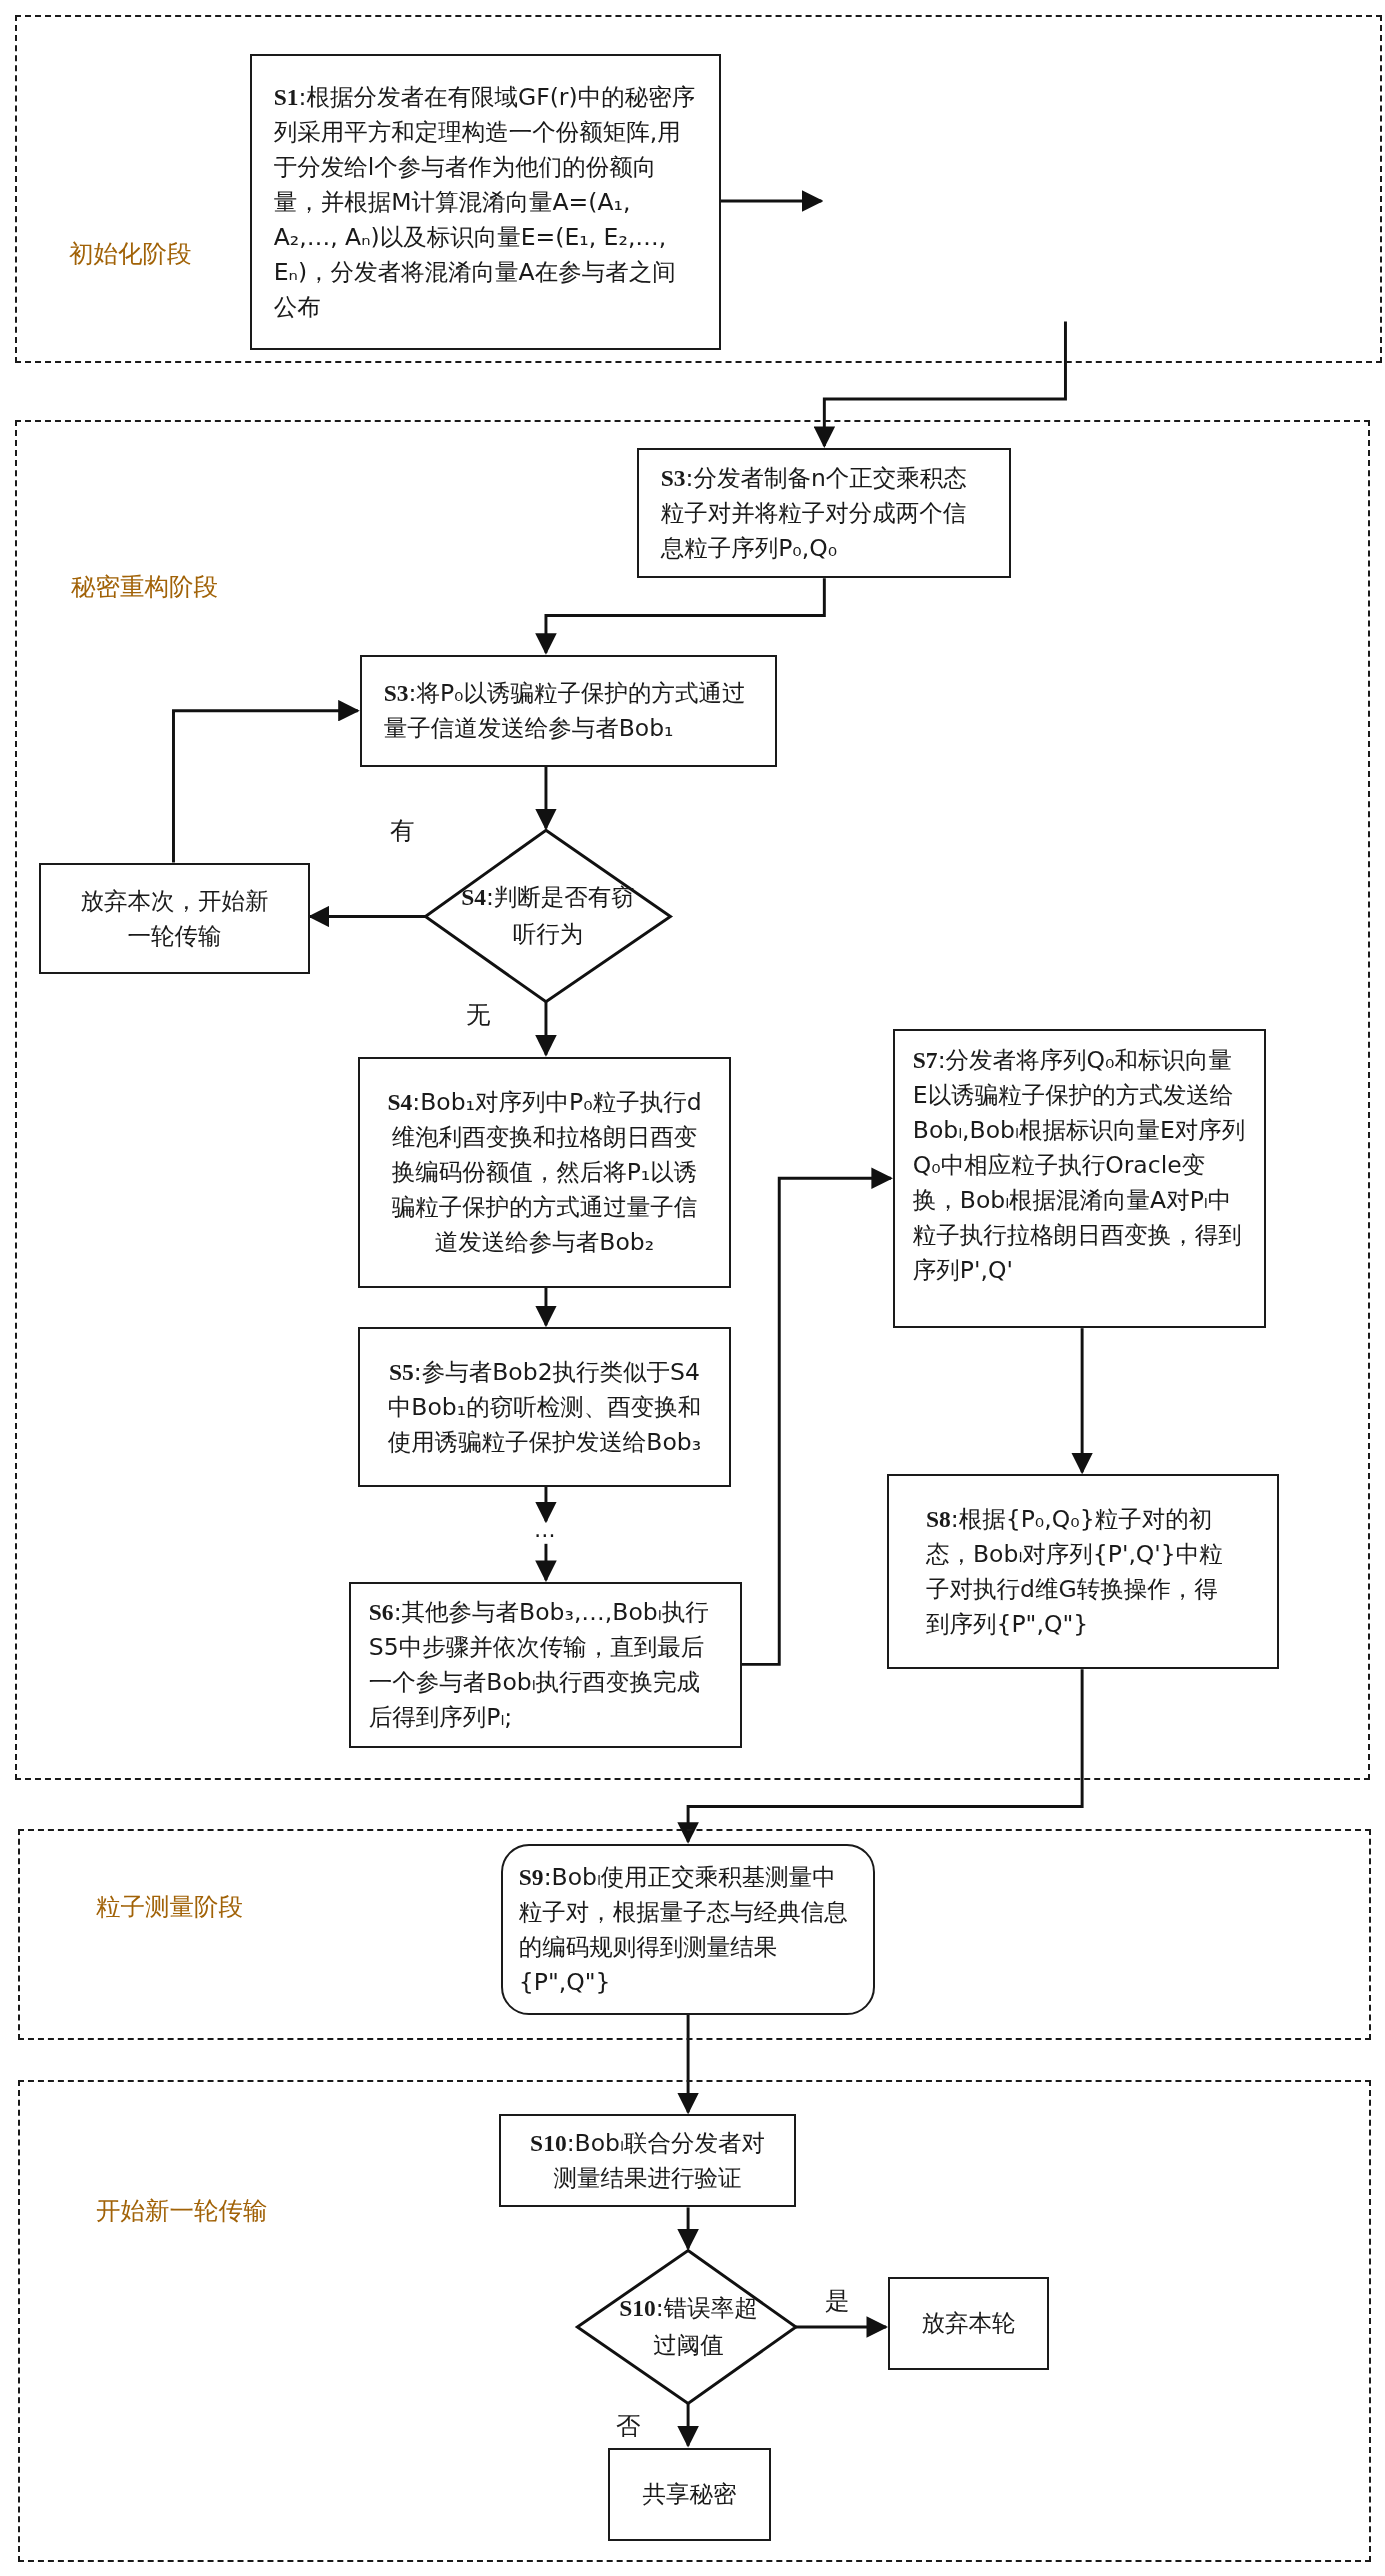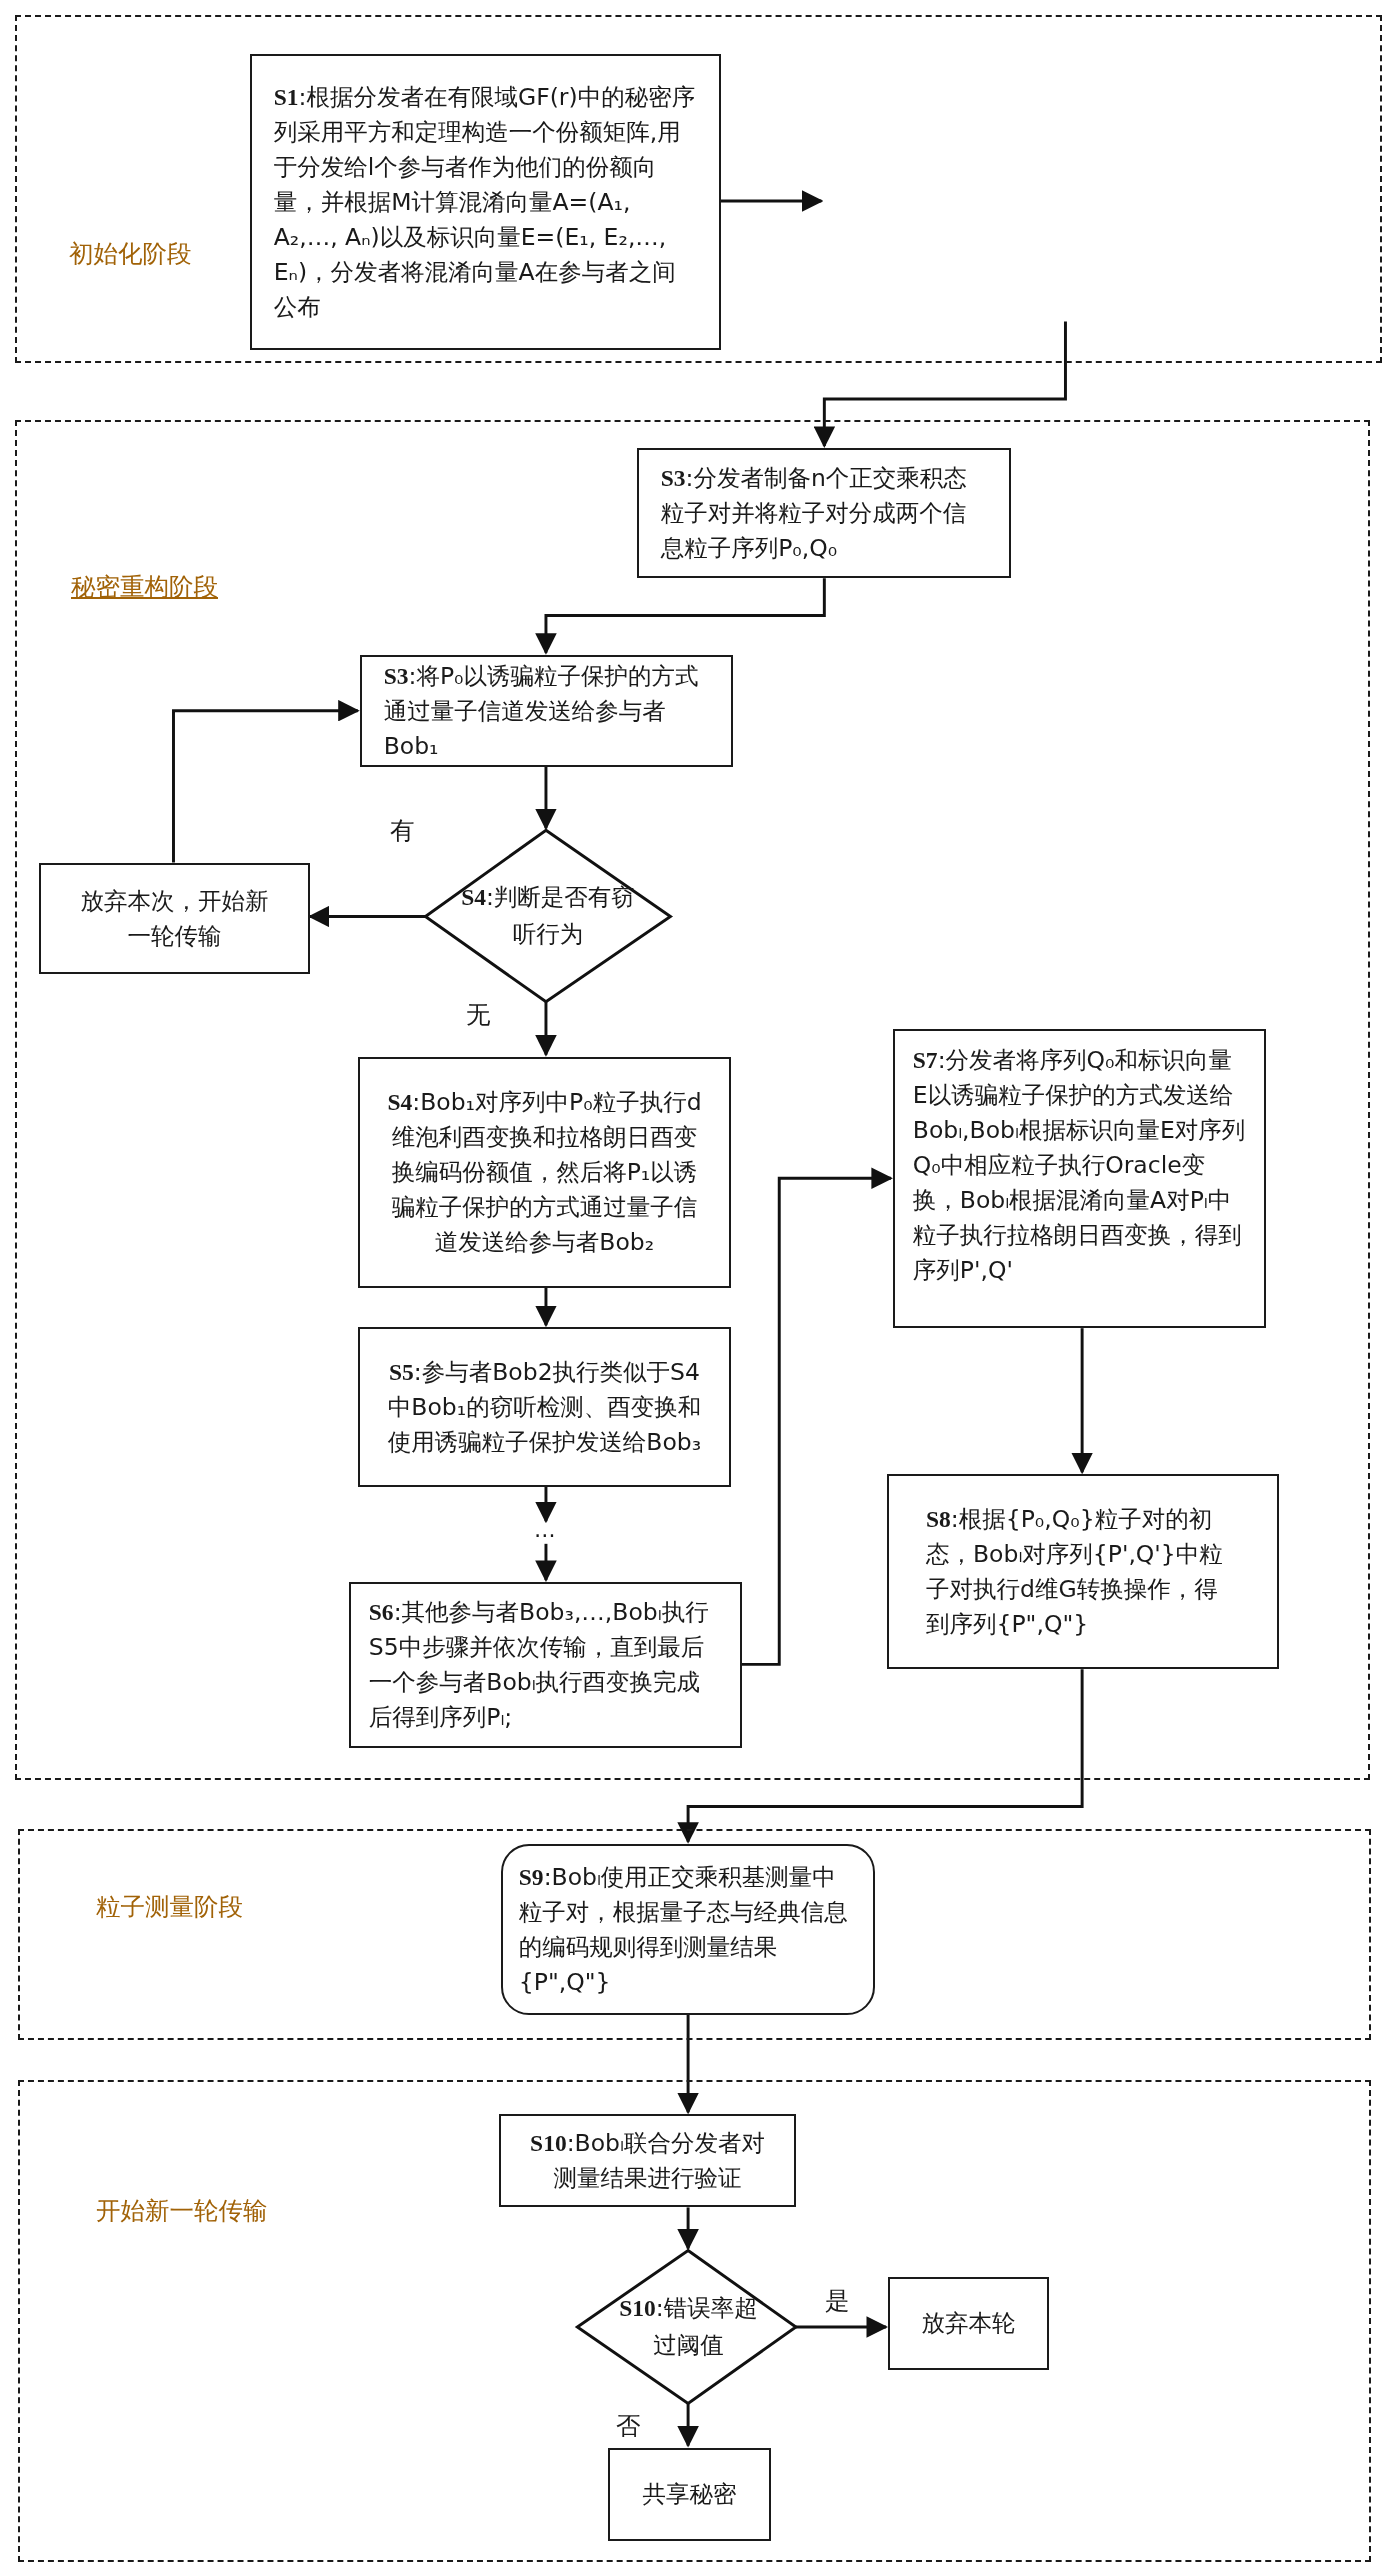--- a/index.html
+++ b/index.html
@@ -72,38 +72,38 @@
     </g>
 
     <polygon points="557,847 684,935 557,1022 434,935" fill="#fff" stroke="#111" stroke-width="3"></polygon>
     <polygon points="702,2296 812,2374 702,2452 589,2374" fill="#fff" stroke="#111" stroke-width="3"></polygon>
   </svg>
 
   <div class="phase" style="left:14.7px; top:14.7px; width:1367px; height:348px;"></div>
   <div class="phase-label" style="left:69px; top:237px;">初始化阶段</div>
 
   <div class="phase" style="left:14.7px; top:420px; width:1355px; height:1360px;"></div>
-  <div class="phase-label" style="left:71px; top:570px;text-decoration:underline;">秘密重构阶段</div>
+  <div class="phase-label" style="left:71px; top:570px;">秘密重构阶段</div>
 
   <div class="phase" style="left:17.6px; top:1829px; width:1353px; height:211px;"></div>
   <div class="phase-label" style="left:96px; top:1890px;">粒子测量阶段</div>
 
   <div class="phase" style="left:17.6px; top:2080px; width:1353px; height:482px;"></div>
   <div class="phase-label" style="left:96px; top:2194px;">开始新一轮传输</div>
 
   <div class="box" style="left:250px; top:54px; width:471px; height:296px; padding:5.9px 13.7px;">
     <p><span class="step">S1</span><span>:根据分发者在有限域GF(r)中的秘密序列采用平方和定理构造一个份额矩阵,用于分发给l个参与者作为他们的份额向量，并根据M计算混淆向量A=(A₁, A₂,…, Aₙ)以及标识向量E=(E₁, E₂,…, Eₙ)，分发者将混淆向量A在参与者之间公布</span></p>
   </div>
 
 
   <div class="box" style="left:637px; top:448px; width:374px; height:130px;">
     <p><span class="step">S3</span><span>:分发者制备n个正交乘积态粒子对并将粒子对分成两个信息粒子序列P₀,Q₀</span></p>
   </div>
 
-  <div class="box" style="left:360px; top:655px; width:373px; height:112px;">
+  <div class="box" style="left:360px; top:655px; width:417px; height:112px;">
     <p><span class="step">S3</span><span>:将P₀以诱骗粒子保护的方式通过量子信道发送给参与者Bob₁</span></p>
   </div>
 
   <div class="box center" style="left:39px; top:863px; width:271px; height:111px; padding:5.9px 27.4px;">
     <p>放弃本次，开始新一轮传输</p>
   </div>
 
   <div class="diamond-text" style="left:455px; top:879px; width:186px;">
     <span class="step">S4</span><span>:判断是否有窃听行为</span>
   </div>

